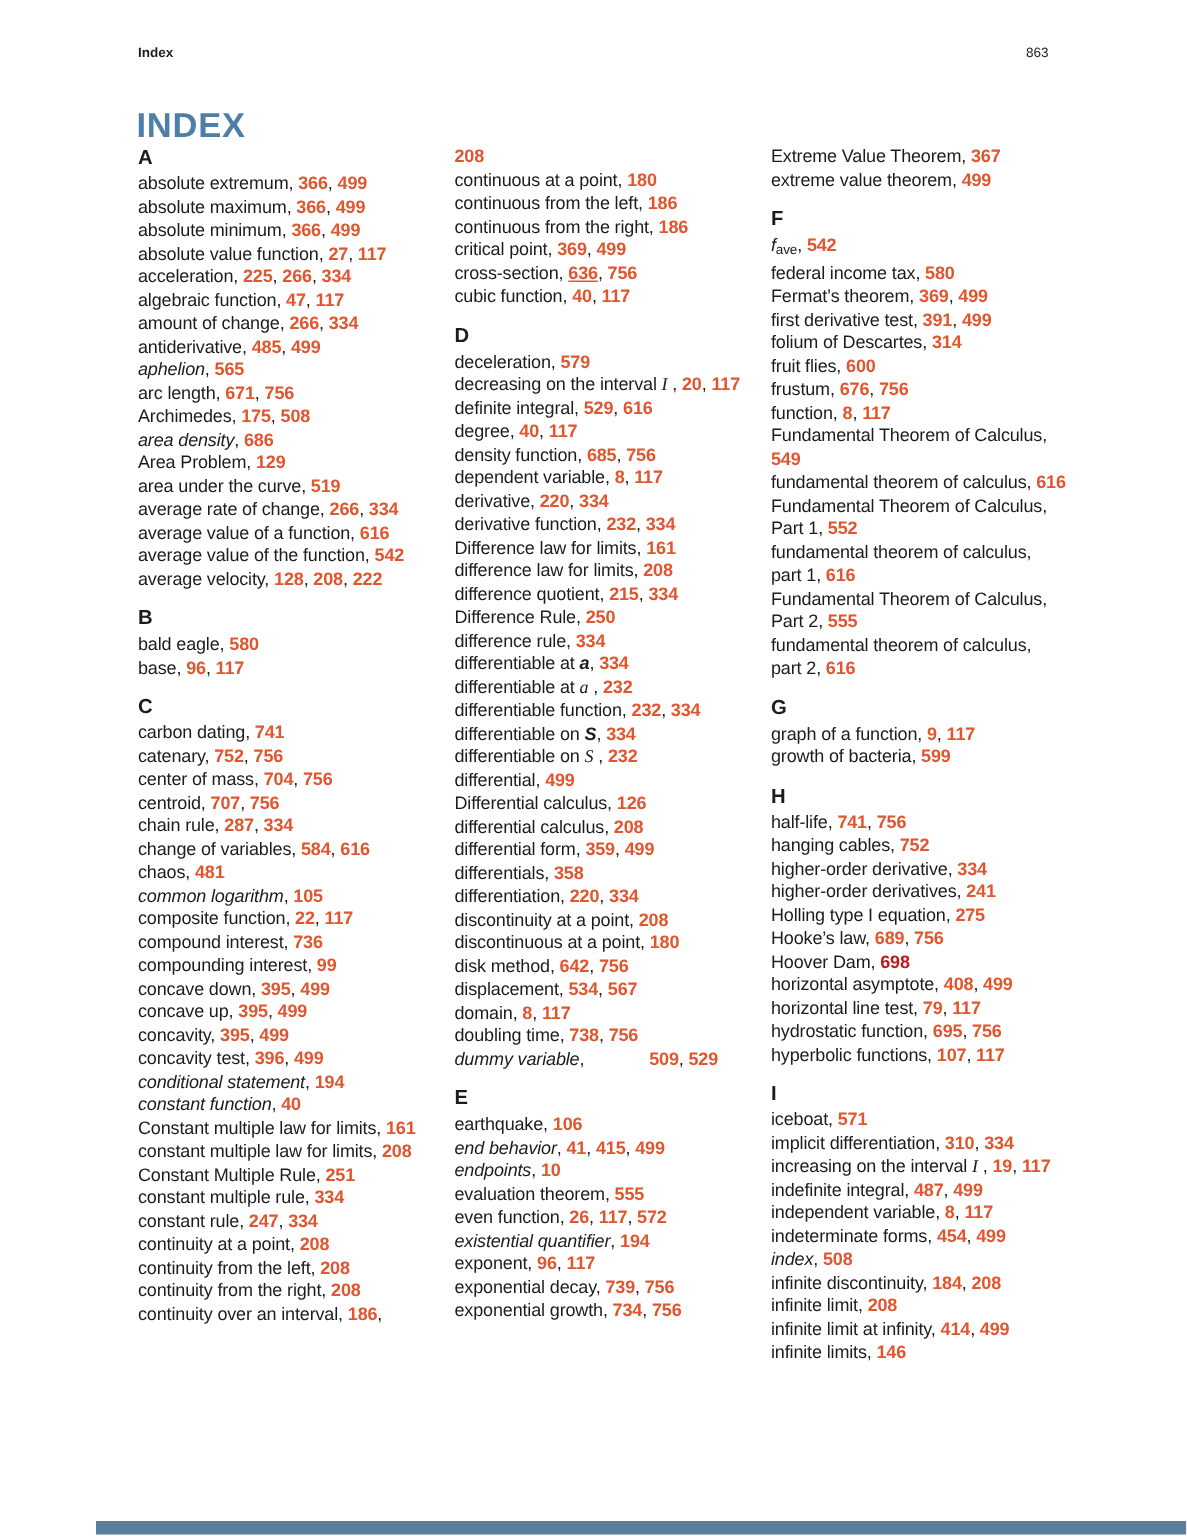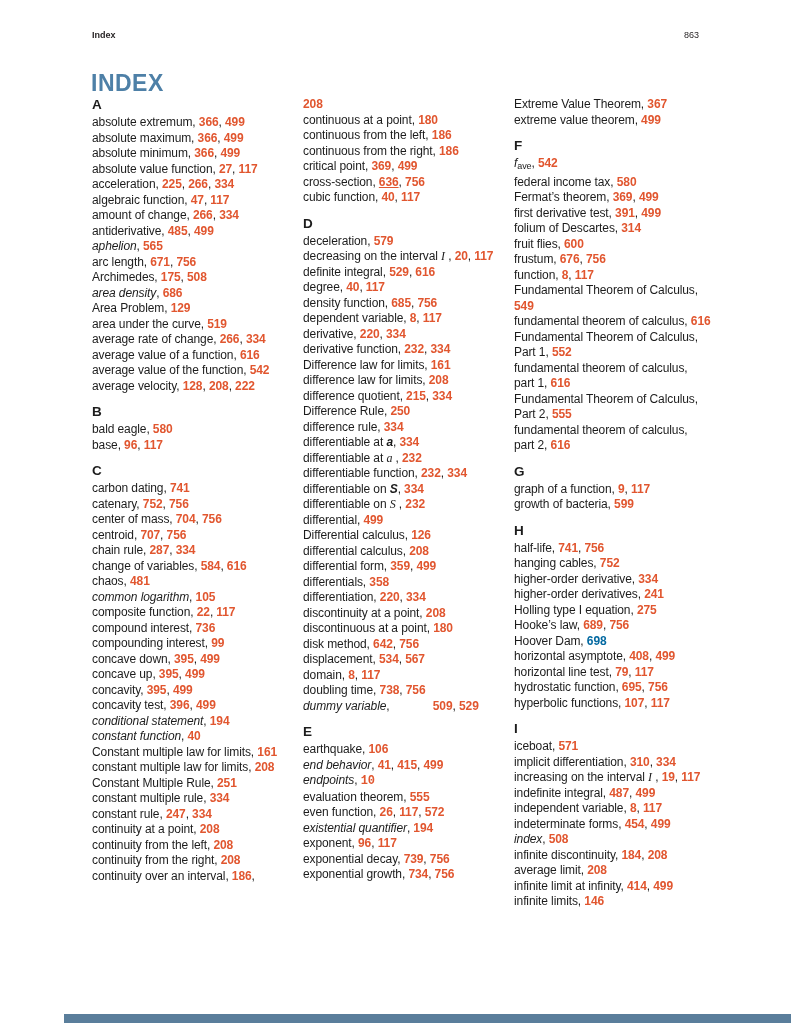--- a/index.html
+++ b/index.html
@@ -146,21 +146,21 @@
         <div class="entry"><span class="seg-n">discontinuity at a point</span><span class="sep">, </span><span class="page" style="color: rgb(225, 86, 47);">208</span></div>
         <div class="entry"><span class="seg-n">discontinuous at a point</span><span class="sep">, </span><span class="page" style="color: rgb(225, 86, 47);">180</span></div>
         <div class="entry"><span class="seg-n">disk method</span><span class="sep">, </span><span class="page" style="color: rgb(225, 86, 47);">642</span><span class="sep">, </span><span class="page" style="color: rgb(225, 86, 47);">756</span></div>
         <div class="entry"><span class="seg-n">displacement</span><span class="sep">, </span><span class="page" style="color: rgb(225, 86, 47);">534</span><span class="sep">, </span><span class="page" style="color: rgb(225, 86, 47);">567</span></div>
         <div class="entry"><span class="seg-n">domain</span><span class="sep">, </span><span class="page" style="color: rgb(225, 86, 47);">8</span><span class="sep">, </span><span class="page" style="color: rgb(225, 86, 47);">117</span></div>
         <div class="entry"><span class="seg-n">doubling time</span><span class="sep">, </span><span class="page" style="color: rgb(225, 86, 47);">738</span><span class="sep">, </span><span class="page" style="color: rgb(225, 86, 47);">756</span></div>
         <div class="entry"><span class="seg-i">dummy variable</span><span class="sep">, </span><span class="page" style="color: rgb(225, 86, 47); padding-left: 40px;">509</span><span class="sep">, </span><span class="page" style="color: rgb(225, 86, 47);">529</span></div>
         <div class="letter">E</div>
         <div class="entry"><span class="seg-n">earthquake</span><span class="sep">, </span><span class="page" style="color: rgb(225, 86, 47);">106</span></div>
         <div class="entry"><span class="seg-i">end behavior</span><span class="sep">, </span><span class="page" style="color: rgb(225, 86, 47);">41</span><span class="sep">, </span><span class="page" style="color: rgb(225, 86, 47);">415</span><span class="sep">, </span><span class="page" style="color: rgb(225, 86, 47);">499</span></div>
-        <div class="entry"><span class="seg-i">endpoints</span><span class="sep">, </span><span class="page" style="color: rgb(225, 86, 47); font-family: Liberation Mono, monospace;">10</span></div>
+        <div class="entry"><span class="seg-i">endpoints</span><span class="sep">, </span><span class="page" style="color: rgb(225, 86, 47);">10</span></div>
         <div class="entry"><span class="seg-n">evaluation theorem</span><span class="sep">, </span><span class="page" style="color: rgb(225, 86, 47);">555</span></div>
         <div class="entry"><span class="seg-n">even function</span><span class="sep">, </span><span class="page" style="color: rgb(225, 86, 47);">26</span><span class="sep">, </span><span class="page" style="color: rgb(225, 86, 47);">117</span><span class="sep">, </span><span class="page" style="color: rgb(225, 86, 47);">572</span></div>
         <div class="entry"><span class="seg-i">existential quantifier</span><span class="sep">, </span><span class="page" style="color: rgb(225, 86, 47);">194</span></div>
         <div class="entry"><span class="seg-n">exponent</span><span class="sep">, </span><span class="page" style="color: rgb(225, 86, 47);">96</span><span class="sep">, </span><span class="page" style="color: rgb(225, 86, 47);">117</span></div>
         <div class="entry"><span class="seg-n">exponential decay</span><span class="sep">, </span><span class="page" style="color: rgb(225, 86, 47);">739</span><span class="sep">, </span><span class="page" style="color: rgb(225, 86, 47);">756</span></div>
         <div class="entry"><span class="seg-n">exponential growth</span><span class="sep">, </span><span class="page" style="color: rgb(225, 86, 47);">734</span><span class="sep">, </span><span class="page" style="color: rgb(225, 86, 47);">756</span></div>
       </div>
       <div class="index-column">
         <div class="entry"><span class="seg-n">Extreme Value Theorem</span><span class="sep">, </span><span class="page" style="color: rgb(225, 86, 47);">367</span></div>
         <div class="entry"><span class="seg-n">extreme value theorem</span><span class="sep">, </span><span class="page" style="color: rgb(225, 86, 47);">499</span></div>
@@ -182,34 +182,34 @@
         <div class="letter">G</div>
         <div class="entry"><span class="seg-n">graph of a function</span><span class="sep">, </span><span class="page" style="color: rgb(225, 86, 47);">9</span><span class="sep">, </span><span class="page" style="color: rgb(225, 86, 47);">117</span></div>
         <div class="entry"><span class="seg-n">growth of bacteria</span><span class="sep">, </span><span class="page" style="color: rgb(225, 86, 47);">599</span></div>
         <div class="letter">H</div>
         <div class="entry"><span class="seg-n">half-life</span><span class="sep">, </span><span class="page" style="color: rgb(225, 86, 47);">741</span><span class="sep">, </span><span class="page" style="color: rgb(225, 86, 47);">756</span></div>
         <div class="entry"><span class="seg-n">hanging cables</span><span class="sep">, </span><span class="page" style="color: rgb(225, 86, 47);">752</span></div>
         <div class="entry"><span class="seg-n">higher-order derivative</span><span class="sep">, </span><span class="page" style="color: rgb(225, 86, 47);">334</span></div>
         <div class="entry"><span class="seg-n">higher-order derivatives</span><span class="sep">, </span><span class="page" style="color: rgb(225, 86, 47);">241</span></div>
         <div class="entry"><span class="seg-n">Holling type I equation</span><span class="sep">, </span><span class="page" style="color: rgb(225, 86, 47);">275</span></div>
         <div class="entry"><span class="seg-n">Hooke’s law</span><span class="sep">, </span><span class="page" style="color: rgb(225, 86, 47);">689</span><span class="sep">, </span><span class="page" style="color: rgb(225, 86, 47);">756</span></div>
-        <div class="entry"><span class="seg-n">Hoover Dam</span><span class="sep">, </span><span class="page" style="color: #0369a1;">698</span></div>
+        <div class="entry"><span class="seg-n">Hoover Dam</span><span class="sep">, </span><span class="page" style="color: #b91c1c;">698</span></div>
         <div class="entry"><span class="seg-n">horizontal asymptote</span><span class="sep">, </span><span class="page" style="color: rgb(225, 86, 47);">408</span><span class="sep">, </span><span class="page" style="color: rgb(225, 86, 47);">499</span></div>
         <div class="entry"><span class="seg-n">horizontal line test</span><span class="sep">, </span><span class="page" style="color: rgb(225, 86, 47);">79</span><span class="sep">, </span><span class="page" style="color: rgb(225, 86, 47);">117</span></div>
         <div class="entry"><span class="seg-n">hydrostatic function</span><span class="sep">, </span><span class="page" style="color: rgb(225, 86, 47);">695</span><span class="sep">, </span><span class="page" style="color: rgb(225, 86, 47);">756</span></div>
         <div class="entry"><span class="seg-n">hyperbolic functions</span><span class="sep">, </span><span class="page" style="color: rgb(225, 86, 47);">107</span><span class="sep">, </span><span class="page" style="color: rgb(225, 86, 47);">117</span></div>
         <div class="letter">I</div>
         <div class="entry"><span class="seg-n">iceboat</span><span class="sep">, </span><span class="page" style="color: rgb(225, 86, 47);">571</span></div>
         <div class="entry"><span class="seg-n">implicit differentiation</span><span class="sep">, </span><span class="page" style="color: rgb(225, 86, 47);">310</span><span class="sep">, </span><span class="page" style="color: rgb(225, 86, 47);">334</span></div>
         <div class="entry"><span class="seg-n">increasing on the interval </span><span class="seg-mi">I</span><span class="seg-n"> </span><span class="sep">, </span><span class="page" style="color: rgb(225, 86, 47);">19</span><span class="sep">, </span><span class="page" style="color: rgb(225, 86, 47);">117</span></div>
         <div class="entry"><span class="seg-n">indefinite integral</span><span class="sep">, </span><span class="page" style="color: rgb(225, 86, 47);">487</span><span class="sep">, </span><span class="page" style="color: rgb(225, 86, 47);">499</span></div>
         <div class="entry"><span class="seg-n">independent variable</span><span class="sep">, </span><span class="page" style="color: rgb(225, 86, 47);">8</span><span class="sep">, </span><span class="page" style="color: rgb(225, 86, 47);">117</span></div>
         <div class="entry"><span class="seg-n">indeterminate forms</span><span class="sep">, </span><span class="page" style="color: rgb(225, 86, 47);">454</span><span class="sep">, </span><span class="page" style="color: rgb(225, 86, 47);">499</span></div>
         <div class="entry"><span class="seg-i">index</span><span class="sep">, </span><span class="page" style="color: rgb(225, 86, 47);">508</span></div>
         <div class="entry"><span class="seg-n">infinite discontinuity</span><span class="sep">, </span><span class="page" style="color: rgb(225, 86, 47);">184</span><span class="sep">, </span><span class="page" style="color: rgb(225, 86, 47);">208</span></div>
-        <div class="entry"><span class="seg-n">average limit</span><span class="sep">, </span><span class="page" style="color: rgb(225, 86, 47);">208</span></div>
+        <div class="entry"><span class="seg-n">infinite limit</span><span class="sep">, </span><span class="page" style="color: rgb(225, 86, 47);">208</span></div>
         <div class="entry"><span class="seg-n">infinite limit at infinity</span><span class="sep">, </span><span class="page" style="color: rgb(225, 86, 47);">414</span><span class="sep">, </span><span class="page" style="color: rgb(225, 86, 47);">499</span></div>
         <div class="entry"><span class="seg-n">infinite limits</span><span class="sep">, </span><span class="page" style="color: rgb(225, 86, 47);">146</span></div>
       </div>
     </div>
 
   <div id="footer-bar" style="background: rgb(90, 126, 155);"></div>
 </div>
 
 </body></html>

